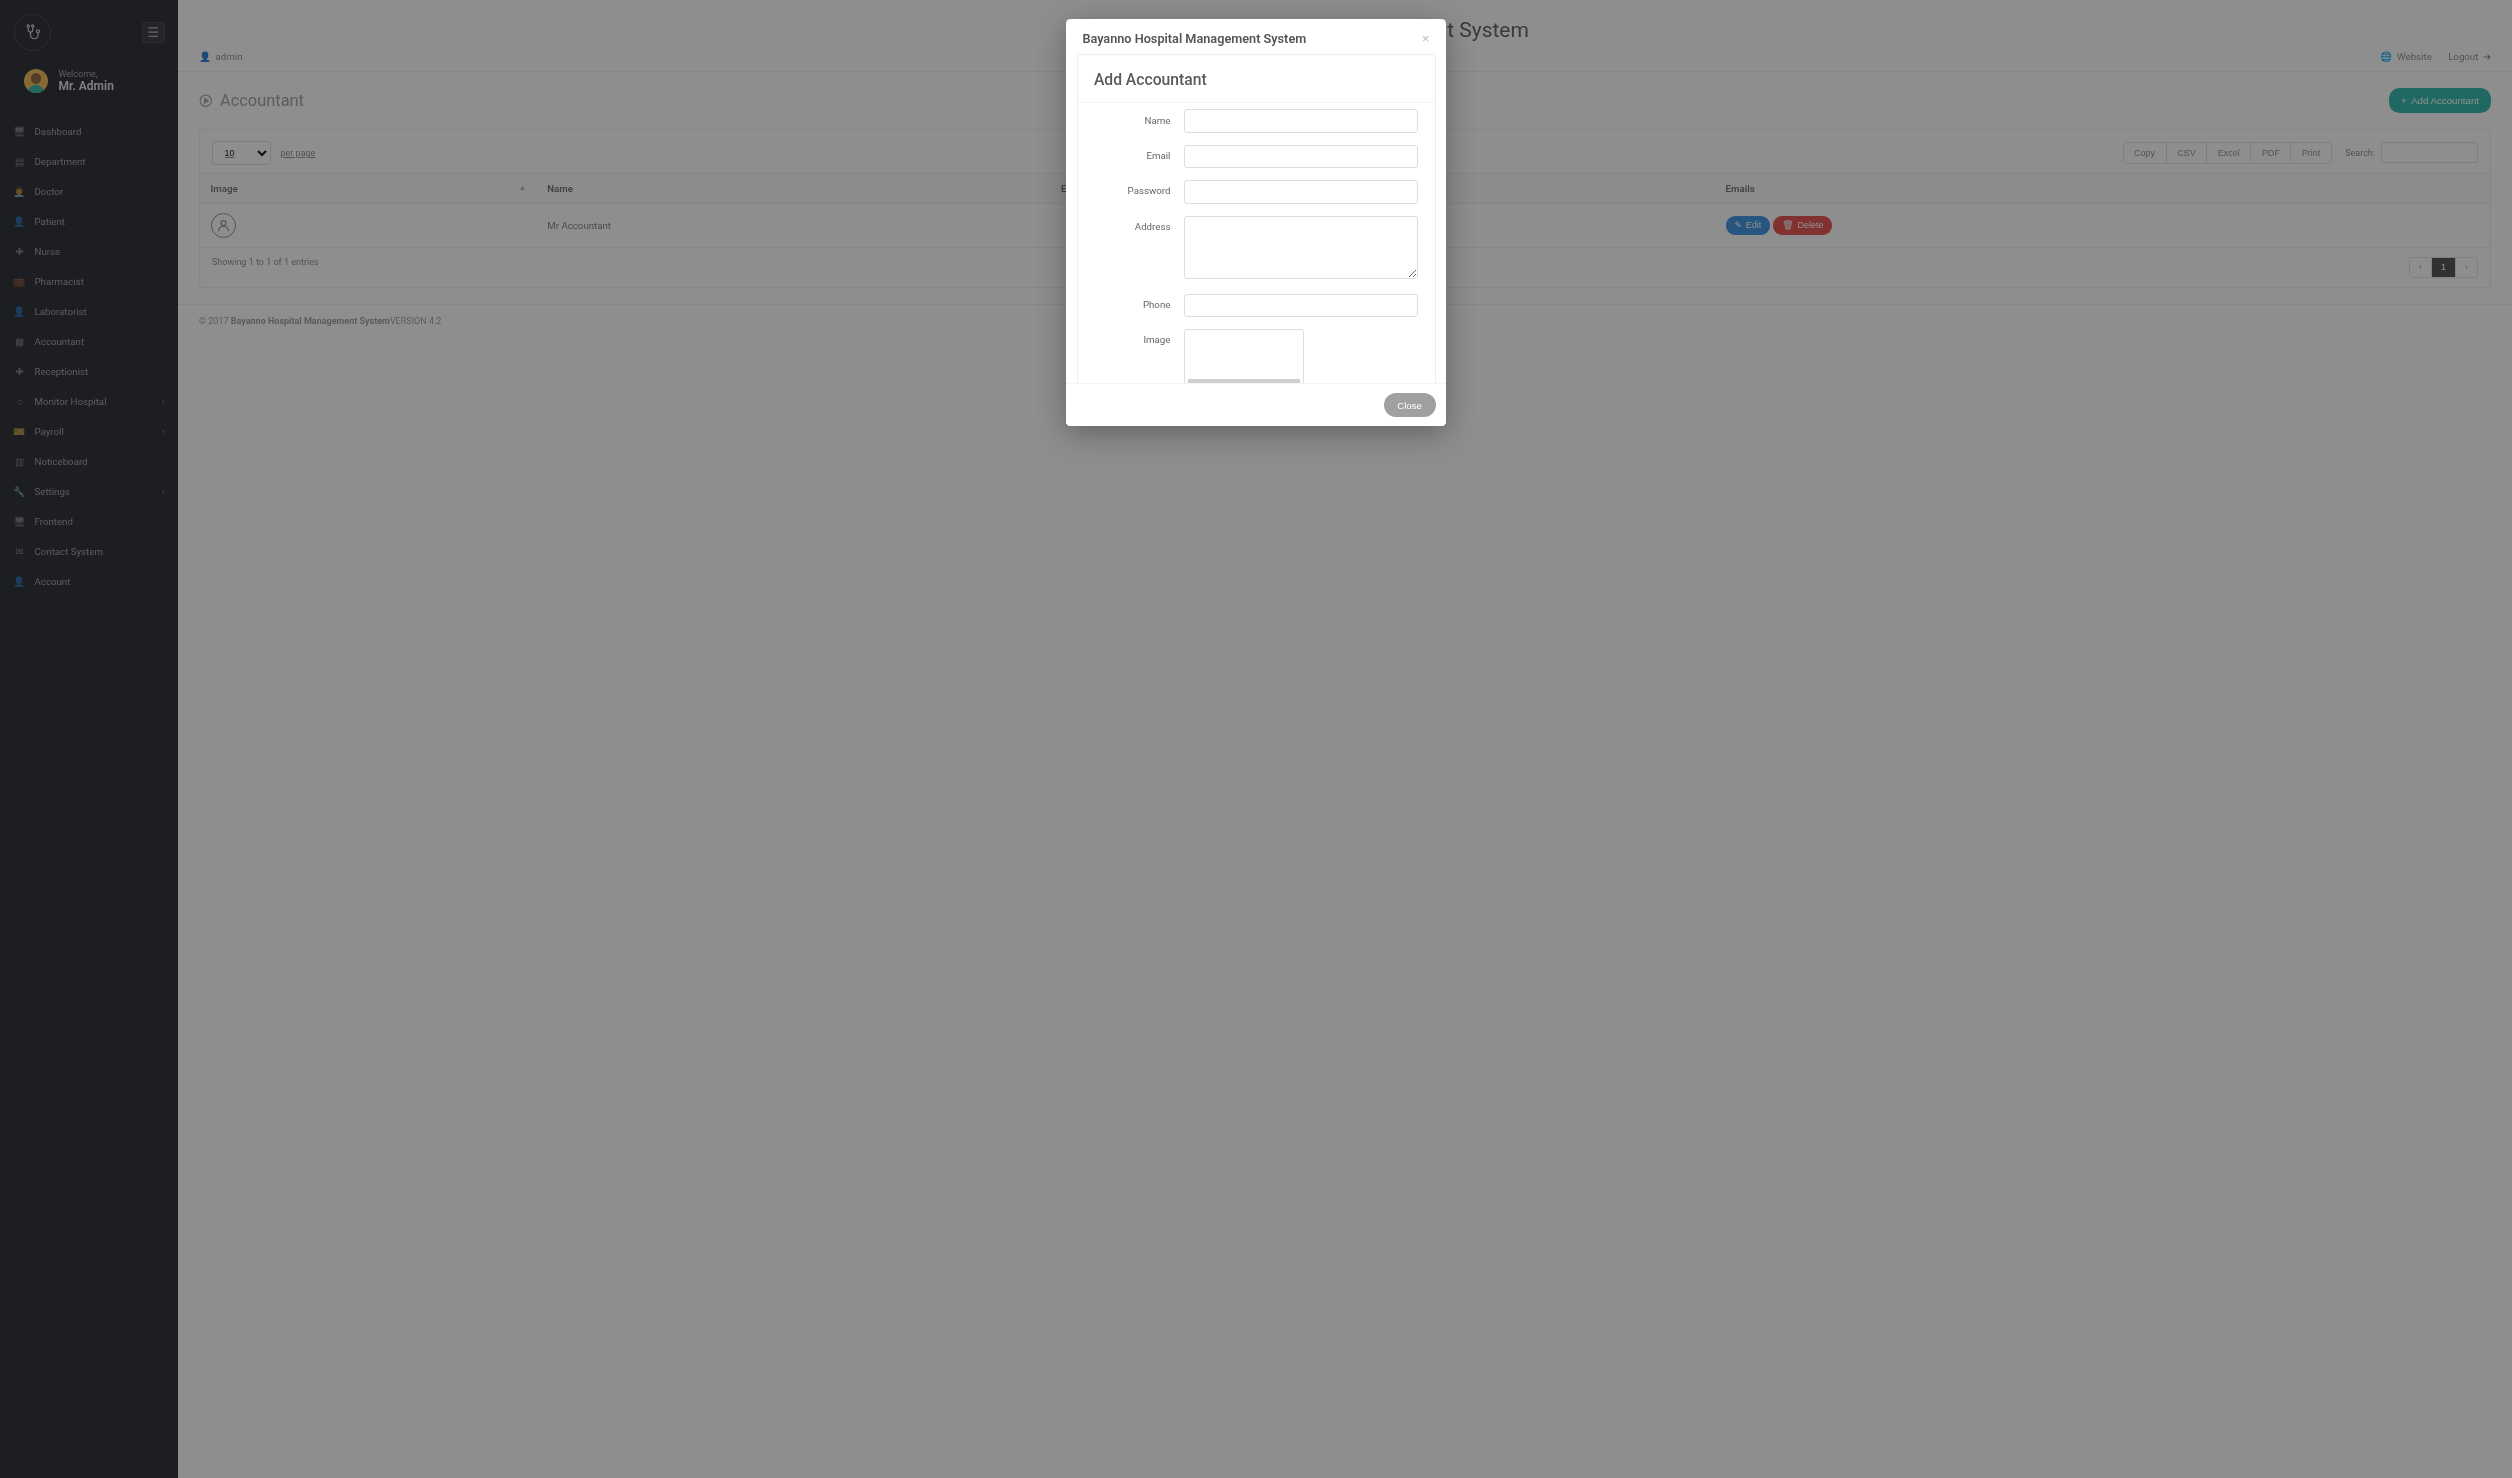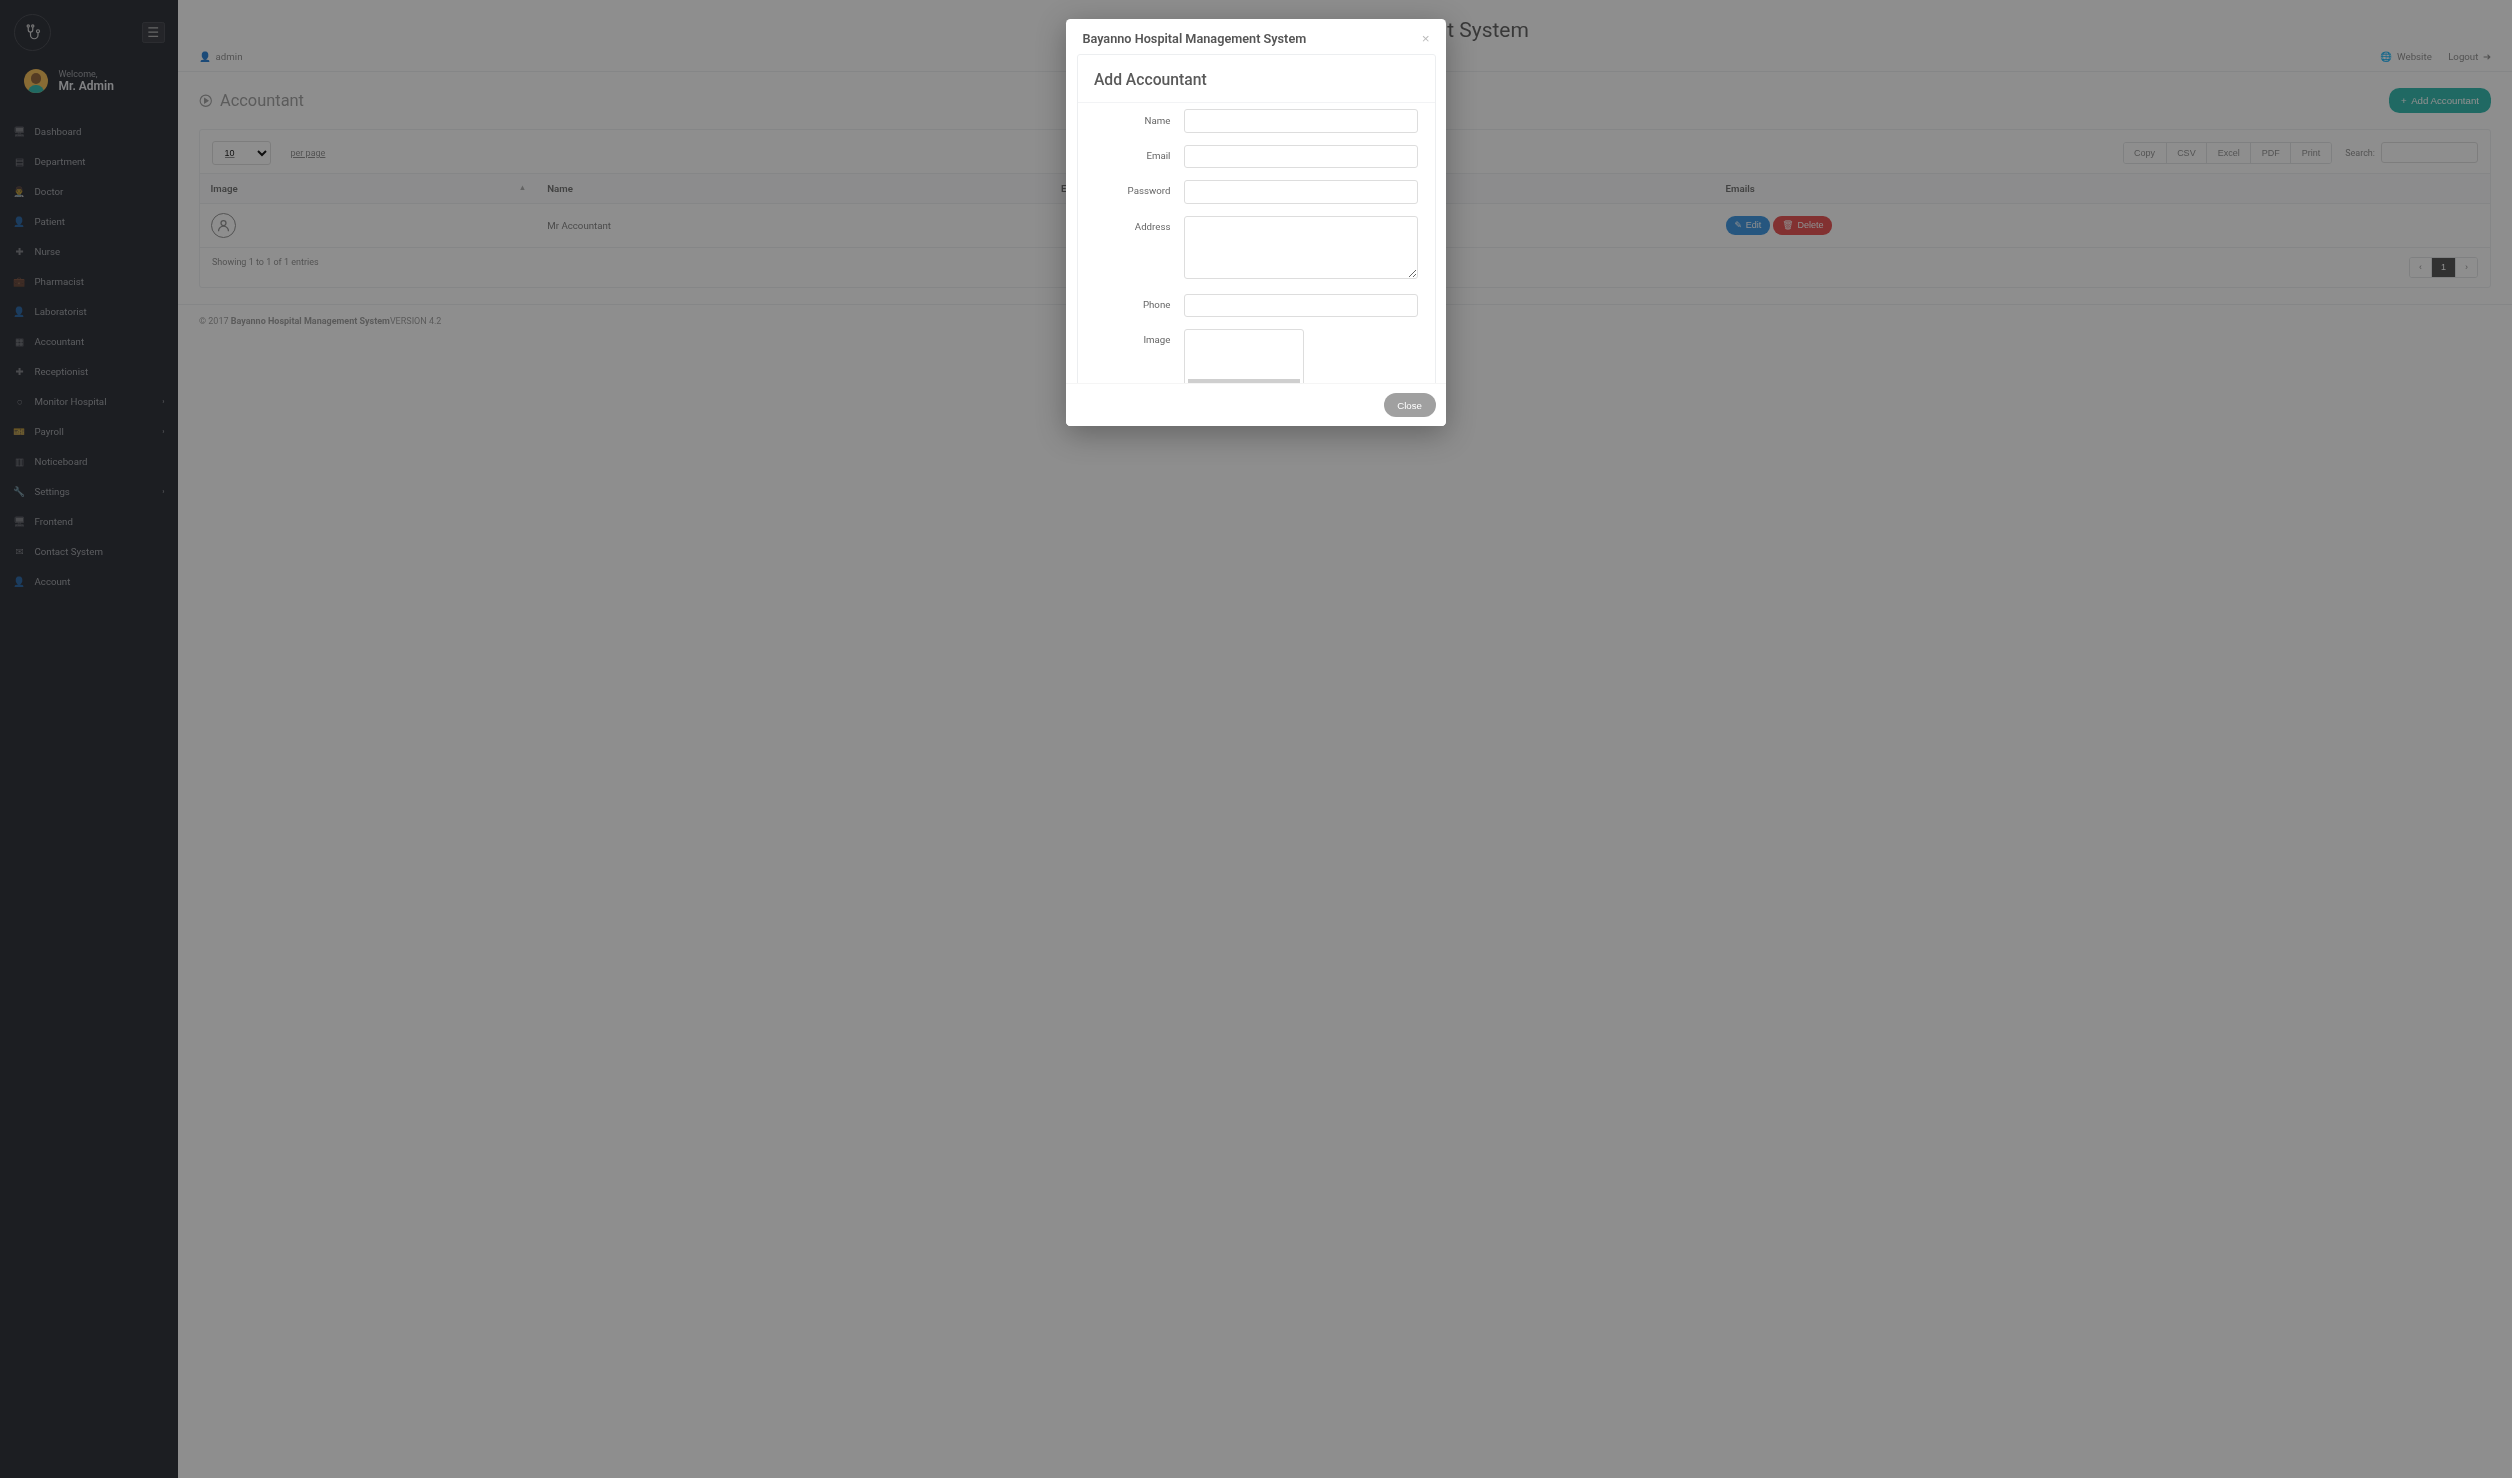--- a/index.html
+++ b/index.html
@@ -198,21 +198,21 @@
     }
     .panel-controls {
       padding: 10.5px 12px 7.5px;
       display: flex;
       align-items: center;
       justify-content: space-between;
     }
     .perpage {
       display: flex;
       align-items: center;
-      gap: 20px;
+      gap: 10px;
       font-size: 9px;
       color: #888;
       text-decoration: underline;
     }
     .perpage select {
       padding: 5.2px 18px 5.2px 7.5px;
       border: 0.7px solid #ddd;
       border-radius: 3px;
       font-size: 9px;
       background: #fff;

